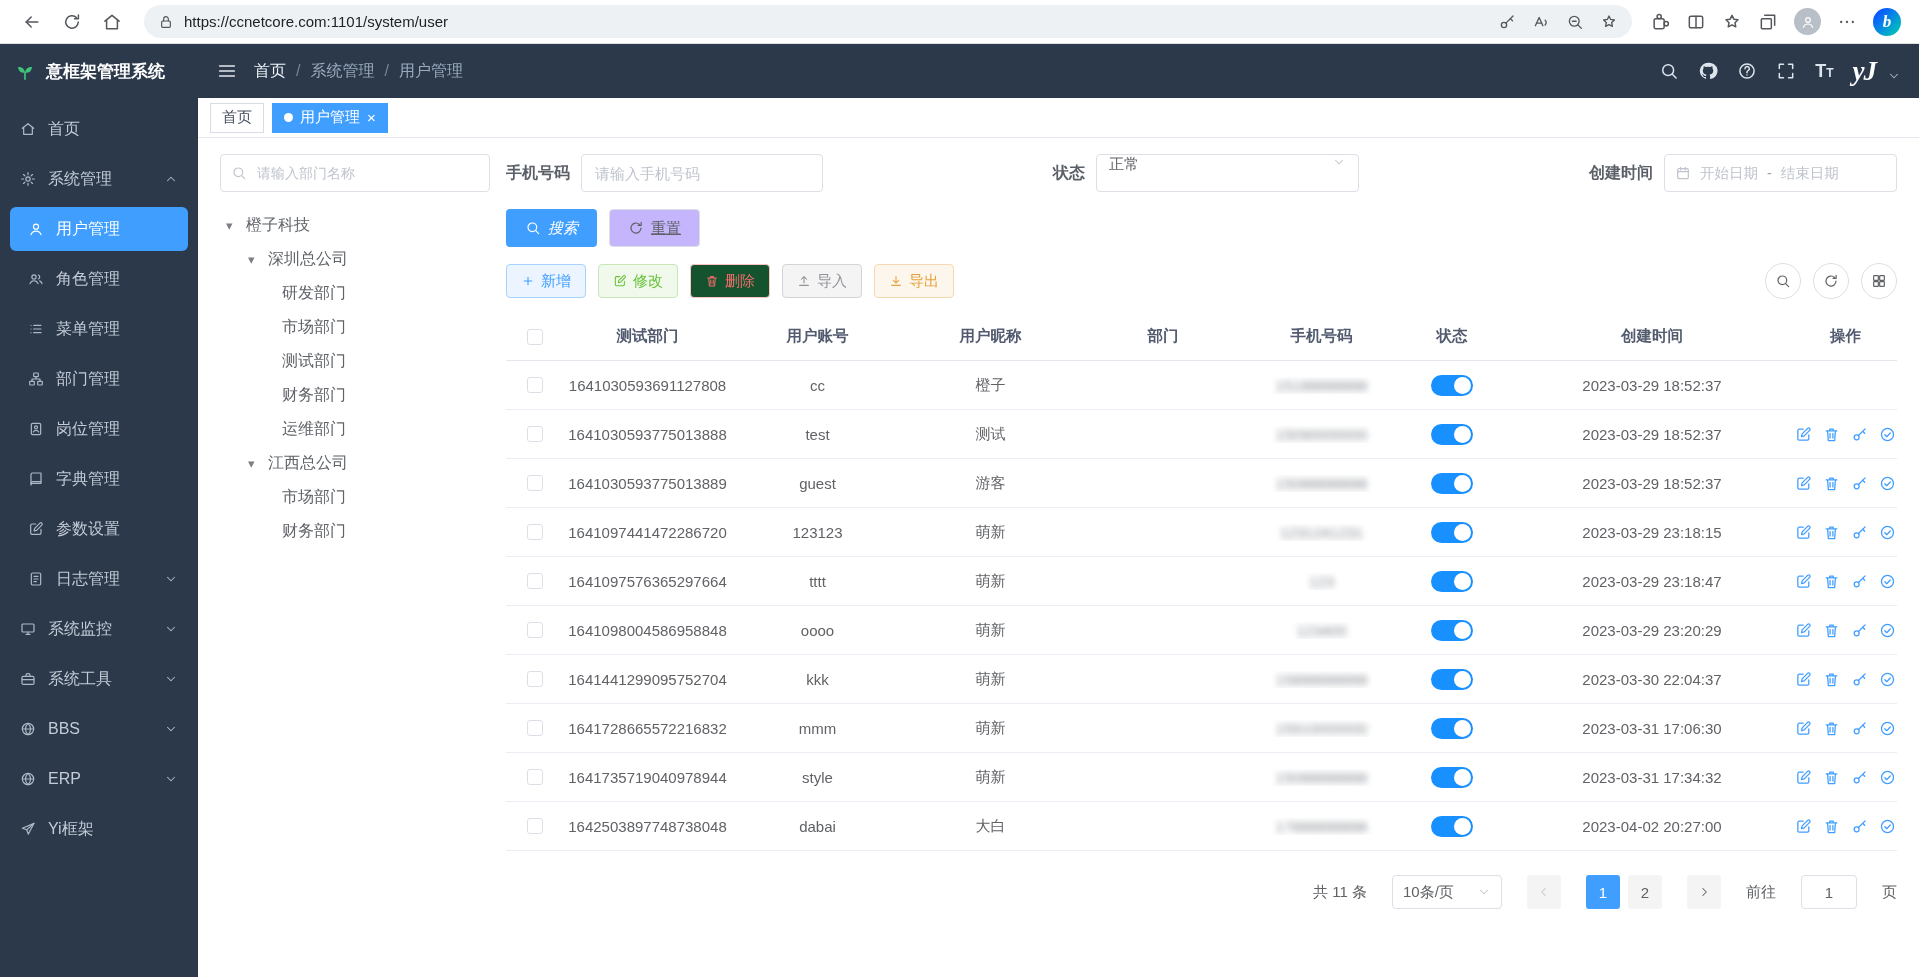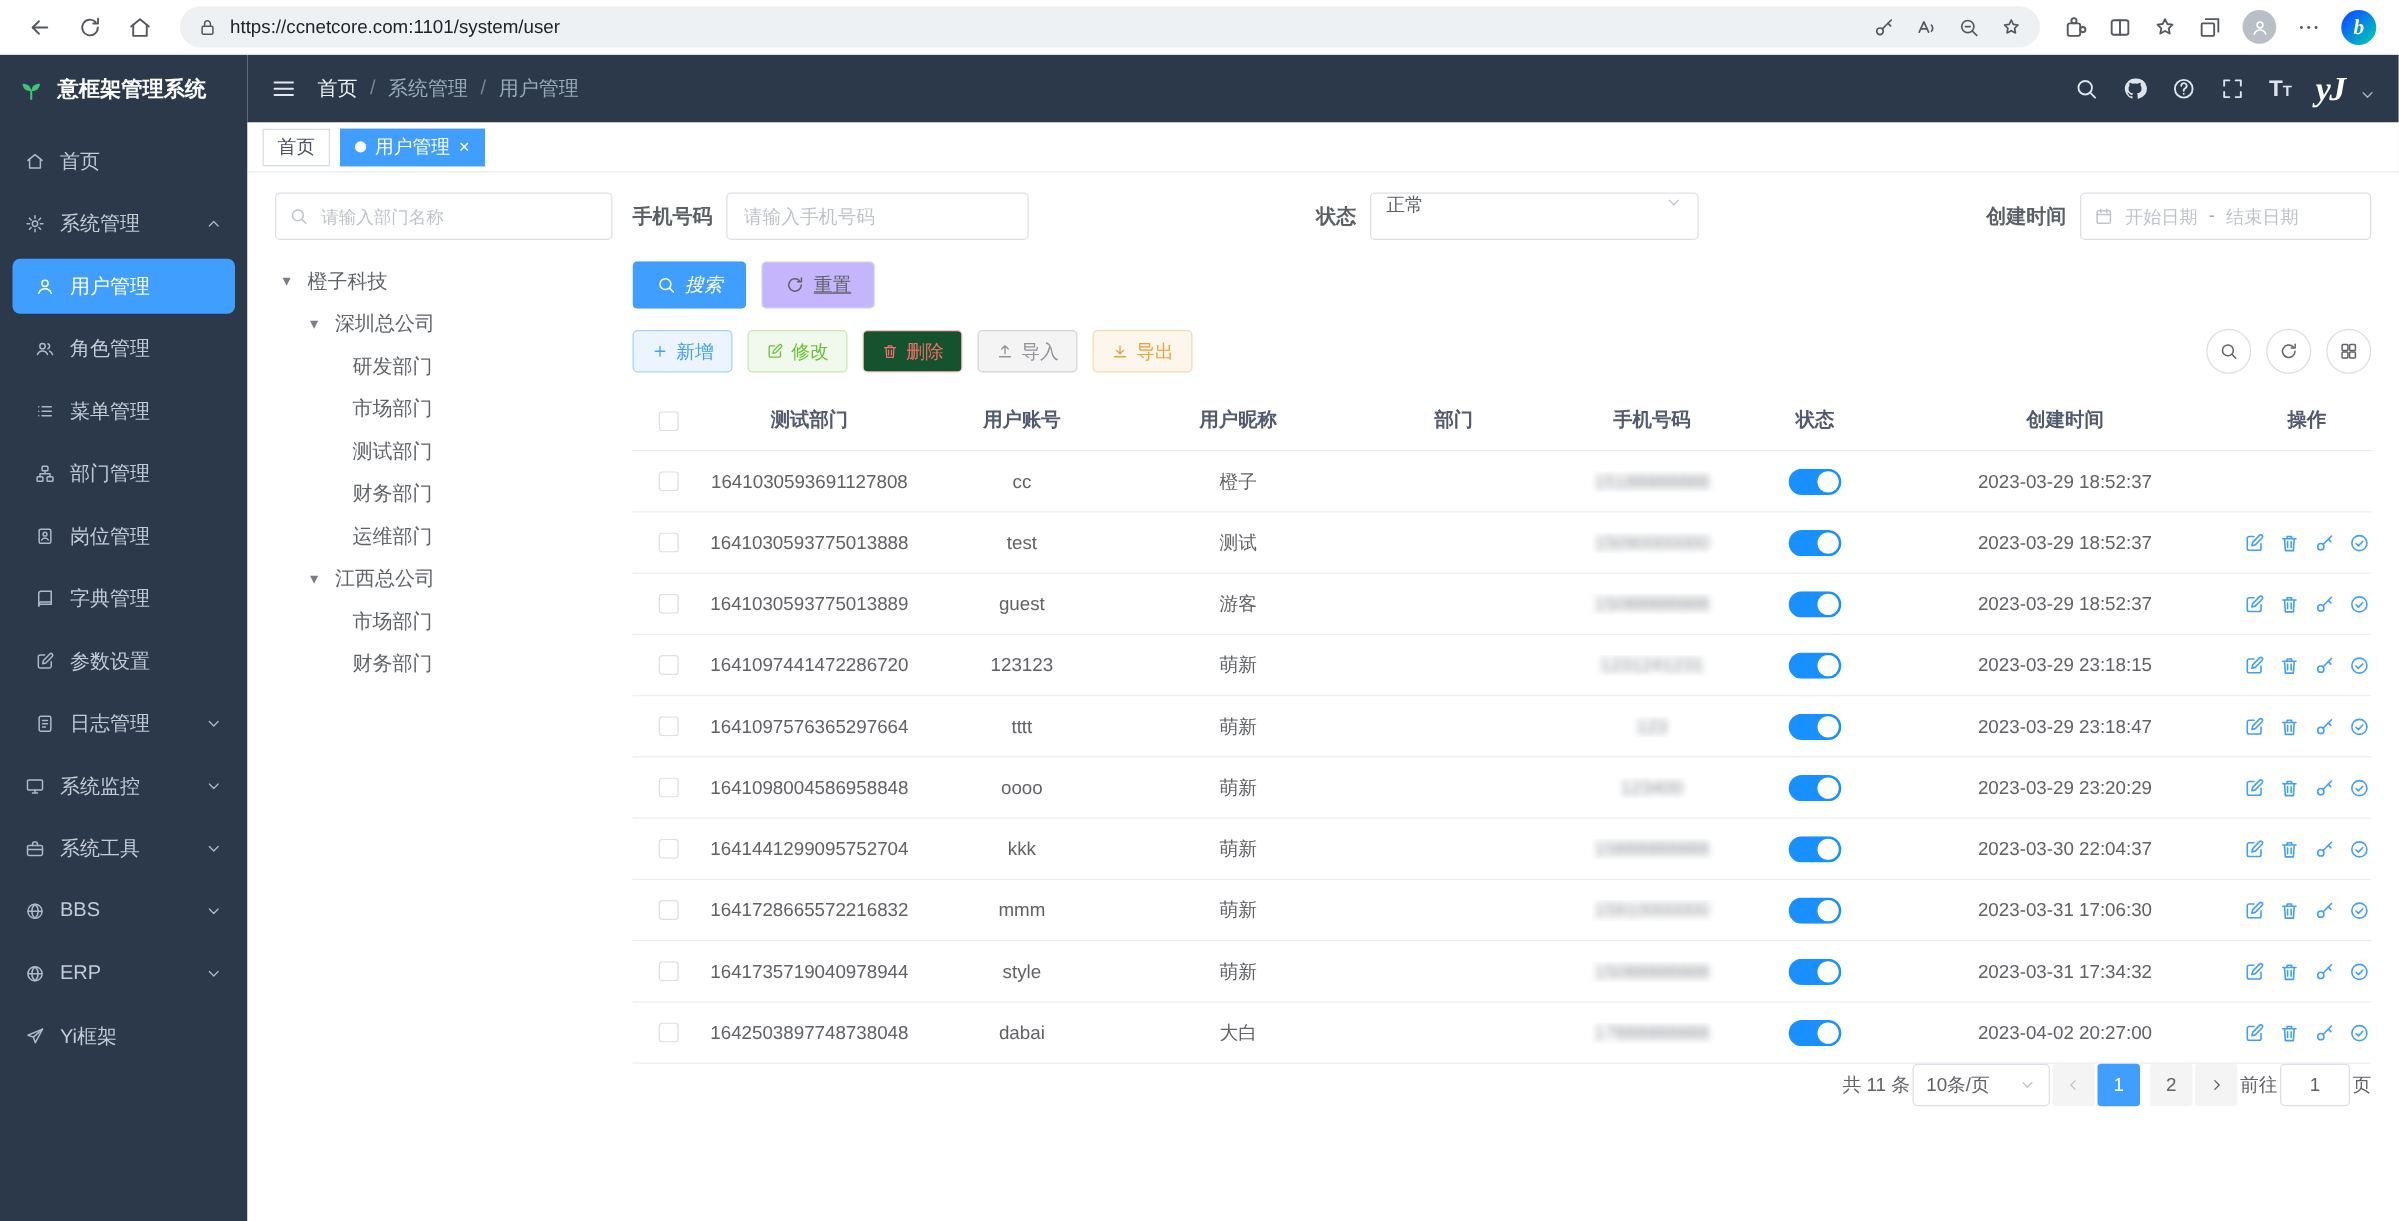--- a/index.html
+++ b/index.html
@@ -140,22 +140,22 @@
   .blur { filter:blur(3px); user-select:none; color:#8a8f96; }
   .switch { width:42px; height:21px; border-radius:11px; background:#1890ff; position:relative;
     cursor:pointer; display:inline-block; }
   .switch .knob { position:absolute; right:2px; top:2px; width:17px; height:17px;
     border-radius:50%; background:#fff; }
   .ops { gap:11px; }
   .op { color:#409eff; cursor:pointer; display:inline-flex; width:17px; height:17px; }
   .op svg { width:100%; height:100%; }
 
   
-  .pagination { display:flex; justify-content:flex-end; align-items:center;
-    gap:2px; font-size:15px; color:#606266; }
+  .pagination { margin-top:24px; display:flex; justify-content:flex-end; align-items:center;
+    gap:25px; font-size:15px; color:#606266; }
   .pg-select { width:110px; height:34px; border:1px solid #dcdfe6; border-radius:4px;
     display:flex; align-items:center; justify-content:space-between; padding:0 10px;
     cursor:pointer; }
   .pg-select .i { color:#c0c4cc; }
   .pg-pages { display:flex; gap:8px; }
   .pg-btn { min-width:34px; height:34px; padding:0 5px; background:#f4f4f5; border-radius:3px;
     display:flex; align-items:center; justify-content:center; color:#606266; cursor:pointer;
     font-size:15px; }
   .pg-btn.disabled { color:#c0c4cc; }
   .pg-num.active { background:#409eff; color:#fff; }

